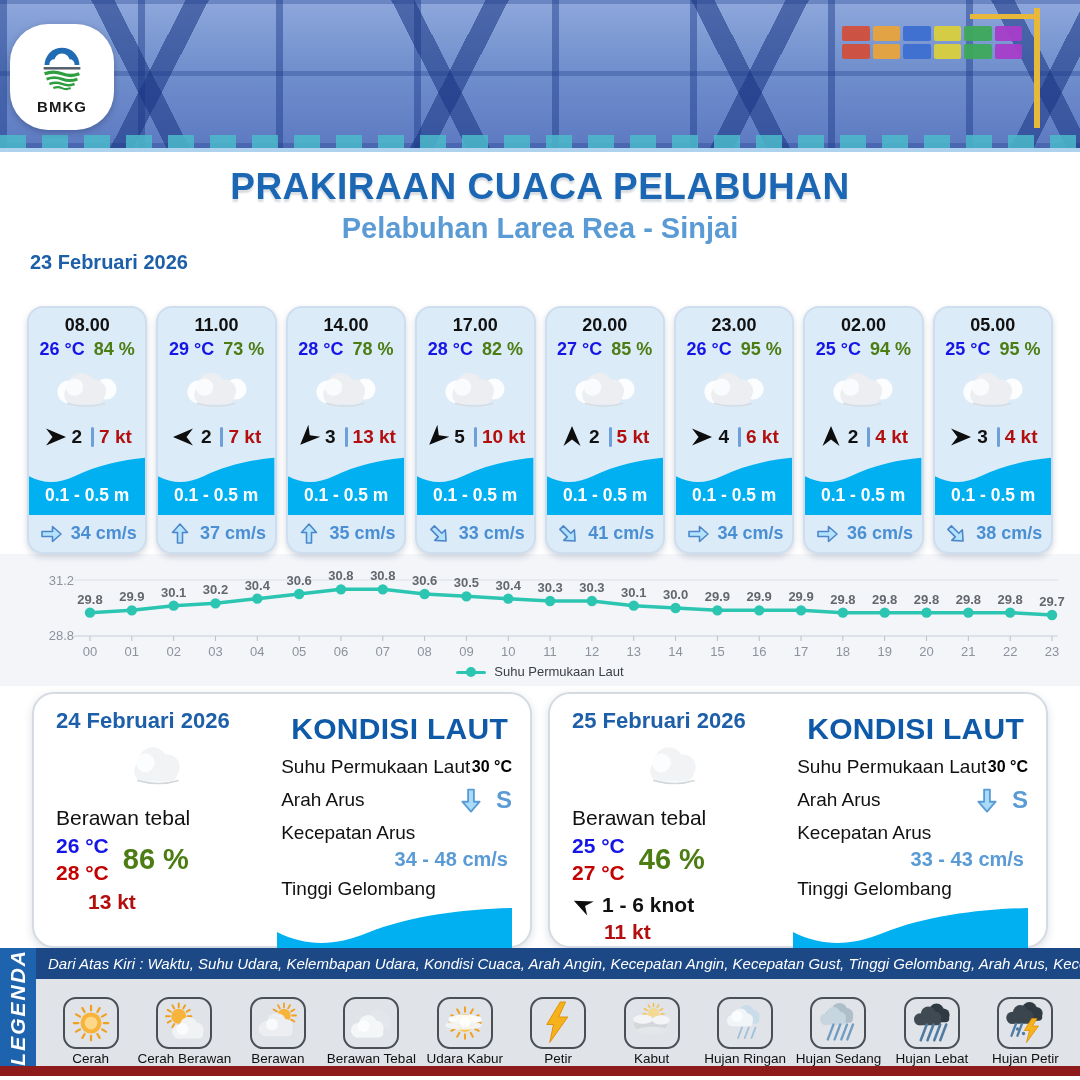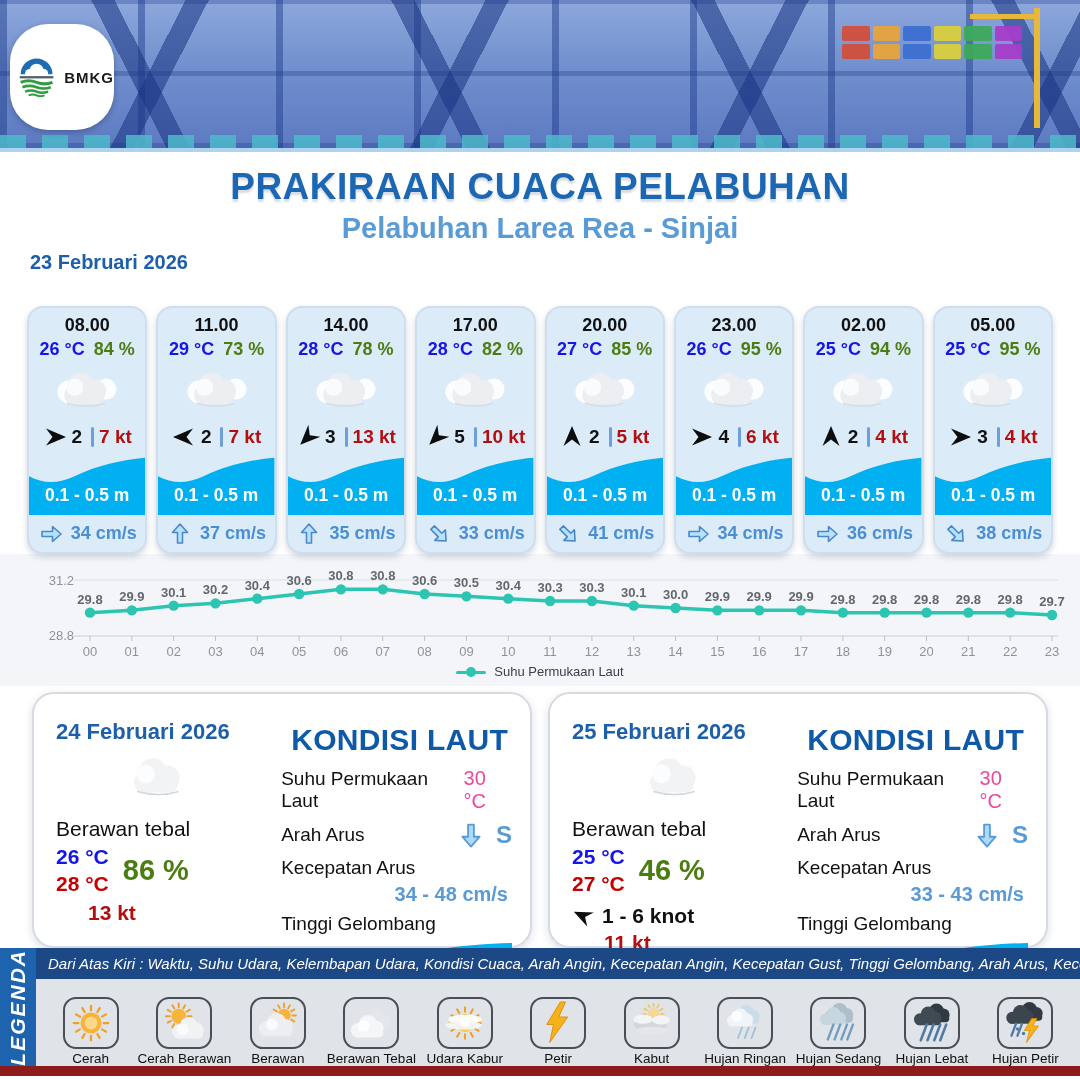--- a/index.html
+++ b/index.html
@@ -19,21 +19,21 @@
       background:repeating-linear-gradient(90deg,#4cb9ca 0 26px,rgba(0,0,0,0) 26px 42px);opacity:.85}
   .containers{position:absolute;right:58px;top:26px;width:180px;display:grid;
       grid-template-columns:repeat(6,1fr);gap:3px}
   .containers i{display:block;height:15px;border-radius:2px;opacity:.95}
   .containers i:nth-child(6n+1){background:#d14f3c}.containers i:nth-child(6n+2){background:#e8a33d}
   .containers i:nth-child(6n+3){background:#3d6fd0}.containers i:nth-child(6n+4){background:#d9cf3d}
   .containers i:nth-child(6n+5){background:#3da95b}.containers i:nth-child(6n+6){background:#a73dc9}
   .crane{position:absolute;right:40px;top:8px;width:6px;height:120px;background:#e8b83a}
   .crane:after{content:"";position:absolute;top:6px;right:0;width:70px;height:5px;background:#e8b83a}
   .logo-pill{position:absolute;left:10px;top:24px;width:104px;height:106px;background:#fff;
-      border-radius:38px;display:flex;align-items:center;justify-content:center;gap:1px;
+      border-radius:38px;display:flex;flex-direction:column;align-items:center;justify-content:center;gap:1px;
       box-shadow:0 2px 6px rgba(0,0,30,.25)}
   .logo-pill .bmkg-label{font-size:15px;font-weight:bold;letter-spacing:1px;color:#1a1a1a}
   .header-text{position:absolute;left:128px;top:25px;color:#fff;text-shadow:0 2px 3px rgba(10,20,60,.45)}
   .header-org{font-size:18px;font-weight:bold;letter-spacing:.3px}
   .header-station{font-size:33px;font-weight:bold;margin-top:4px;letter-spacing:.3px}
   .header-address{font-size:17px;margin-top:9px}
   
   .titleblock{height:150px;padding-top:14px}
   .main-title{text-align:center;font-size:37px;font-weight:bold;color:#1b67b4;letter-spacing:.5px;
       text-shadow:0 3px 2px rgba(40,60,90,.18)}
@@ -63,36 +63,36 @@
   
   .chart-sec{height:132px;background:#f3f5f9;padding-top:6px}
   .chart-legend{display:flex;justify-content:center;align-items:center;gap:8px;margin-top:0;
       font-size:13px;color:#3a3f45}
   .legend-marker{width:30px;height:10px;position:relative}
   .legend-marker .line{position:absolute;top:4px;left:0;right:0;height:3px;background:#2cc5b1;border-radius:2px}
   .legend-marker .dot{position:absolute;top:0;left:10px;width:10px;height:10px;border-radius:50%;background:#2cc5b1}
   
   .daily-row{display:flex;gap:16px;padding:6px 32px 0 32px;height:262px}
   .dcard{flex:1;background:#fff;border:2px solid #d6dbe1;border-radius:22px;
-      box-shadow:0 3px 9px rgba(20,40,80,.15);display:flex;padding:25px 18px 12px 22px}
+      box-shadow:0 3px 9px rgba(20,40,80,.15);display:flex;padding:14px 18px 12px 22px}
   .d-left{width:45%;display:flex;flex-direction:column}
   .d-date{font-size:22px;font-weight:bold;color:#1d5fa8}
   .d-cloud{align-self:center;margin-top:2px}
   .d-cond{font-size:21px;margin-top:4px}
   .d-temps{display:flex;align-items:center;gap:14px;margin-top:2px}
   .d-tcol{display:flex;flex-direction:column;font-size:21px;font-weight:bold;line-height:1.3}
   .d-tmin{color:#1515e8}.d-tmax{color:#c40000}
   .d-rh{font-size:29px;font-weight:bold;color:#4c7d12}
   .d-windrow{display:flex;align-items:center;gap:8px;margin-top:6px;font-size:21px;font-weight:bold}
   .d-windrow .wind-dart{width:22px;height:22px}
   .d-gust{margin-left:32px;font-size:21px;font-weight:bold;color:#b30f0f;margin-top:3px}
   .d-right{width:55%;padding-left:14px}
   .kl-head{font-size:30px;font-weight:bold;color:#0e59a8;margin:4px 0 10px 16px;letter-spacing:.3px}
   .kl-row{display:flex;justify-content:space-between;align-items:center;margin:7px 0 0 6px;font-size:19px}
-  .kl-val{font-size:20px;font-weight:normal;color:#ec4899}
+  .kl-val{font-size:16px;font-weight:bold;color:#000000}
   .kl-dir{display:flex;align-items:center;gap:10px}
   .kl-dir .cur-arrow{width:30px;height:30px;transform:rotate(90deg)}
   .kl-dirletter{font-size:24px;font-weight:bold;color:#5b9bd5}
   .kl-speed{text-align:right;font-size:20px;font-weight:bold;color:#5b9bd5;margin:4px 4px 0 0}
   .d-wavebox{position:relative;width:235px;height:80px;margin:4px 0 0 auto}
   .d-wavebox svg{position:absolute;inset:0;width:100%;height:100%}
   .d-wavebox .wave-text{font-size:21px}
   
   .legend-sec{position:relative;height:128px;background:#e0e3e8}
   .legend-strip{position:absolute;left:0;top:0;bottom:10px;width:36px;background:#1e63ae;

